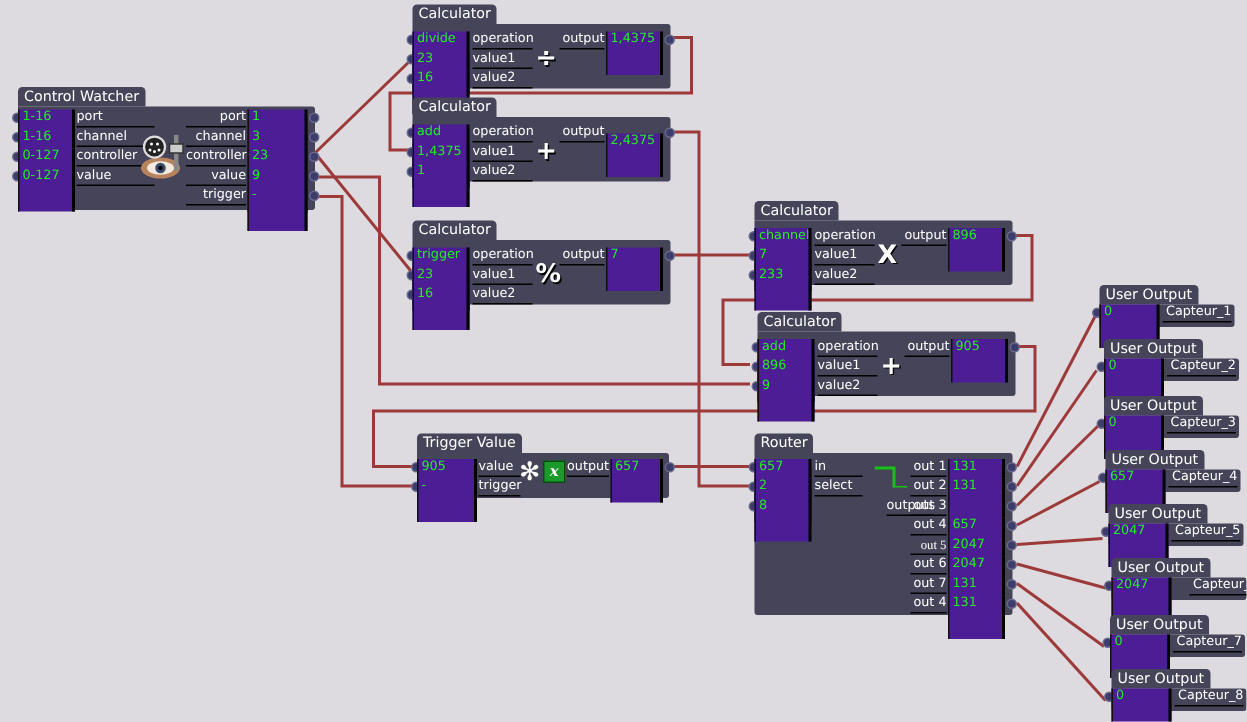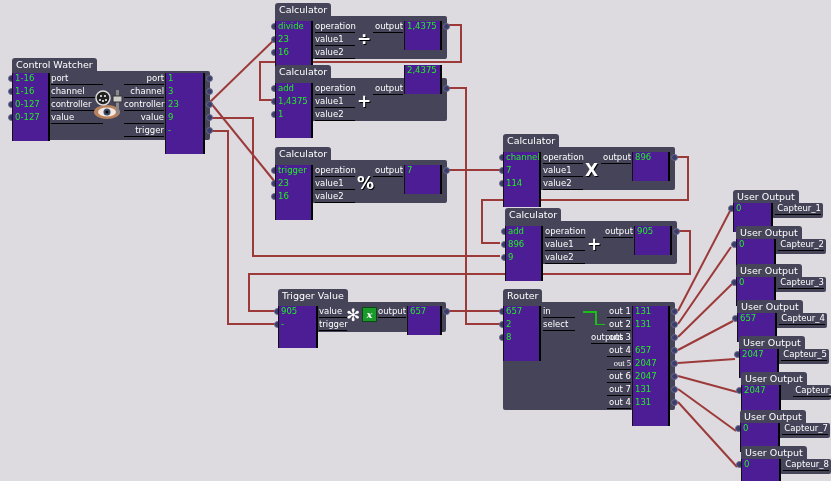--- a/index.html
+++ b/index.html
@@ -133,21 +133,21 @@
     <div class="port" style="left:-4px;top:20px;"></div>
     <div class="field" style="left:0px;top:18px;width:38px;">add</div>
     <div class="lbl" style="left:40px;top:18px;width:40px;">operation</div>
     <div class="port" style="left:-4px;top:33px;"></div>
     <div class="field" style="left:0px;top:31px;width:38px;">1,4375</div>
     <div class="lbl" style="left:40px;top:31px;width:40px;">value1</div>
     <div class="port" style="left:-4px;top:46px;"></div>
     <div class="field" style="left:0px;top:44px;width:38px;">1</div>
     <div class="lbl" style="left:40px;top:44px;width:40px;">value2</div>
     <div class="lbl r" style="left:98px;top:18px;width:30px;">output</div>
-    <div class="field" style="left:129px;top:0;width:38px;">2,4375</div>
+    <div class="field" style="left:129px;top:24px;width:38px;">2,4375</div>
     <div class="port" style="left:168px;top:20px;"></div>
     <div class="op-icon" style="left:82px;top:26px;font-size:17px;">+</div>
   </div>
 <div class="node calc" style="left:275px;top:147px;width:172px;height:56px;">
     <div class="title">Calculator</div>
     <div class="body" style="width:172px;height:43px;"></div>
     <div class="port" style="left:-4px;top:20px;"></div>
     <div class="field" style="left:0px;top:18px;width:38px;">trigger</div>
     <div class="lbl" style="left:40px;top:18px;width:40px;">operation</div>
     <div class="port" style="left:-4px;top:33px;"></div>
@@ -164,21 +164,21 @@
 <div class="node calc" style="left:503px;top:134px;width:172px;height:56px;">
     <div class="title">Calculator</div>
     <div class="body" style="width:172px;height:43px;"></div>
     <div class="port" style="left:-4px;top:20px;"></div>
     <div class="field" style="left:0px;top:18px;width:38px;">channel</div>
     <div class="lbl" style="left:40px;top:18px;width:40px;">operation</div>
     <div class="port" style="left:-4px;top:33px;"></div>
     <div class="field" style="left:0px;top:31px;width:38px;">7</div>
     <div class="lbl" style="left:40px;top:31px;width:40px;">value1</div>
     <div class="port" style="left:-4px;top:46px;"></div>
-    <div class="field" style="left:0px;top:44px;width:38px;">114</div>
+    <div class="field" style="left:0px;top:44px;width:38px;">233</div>
     <div class="lbl" style="left:40px;top:44px;width:40px;">value2</div>
     <div class="lbl r" style="left:98px;top:18px;width:30px;">output</div>
     <div class="field" style="left:129px;top:18px;width:38px;">896</div>
     <div class="port" style="left:168px;top:20px;"></div>
     <div class="op-icon" style="left:82px;top:26px;font-size:17px;">X</div>
   </div>
 <div class="node calc" style="left:505px;top:208px;width:172px;height:56px;">
     <div class="title">Calculator</div>
     <div class="body" style="width:172px;height:43px;"></div>
     <div class="port" style="left:-4px;top:20px;"></div>

